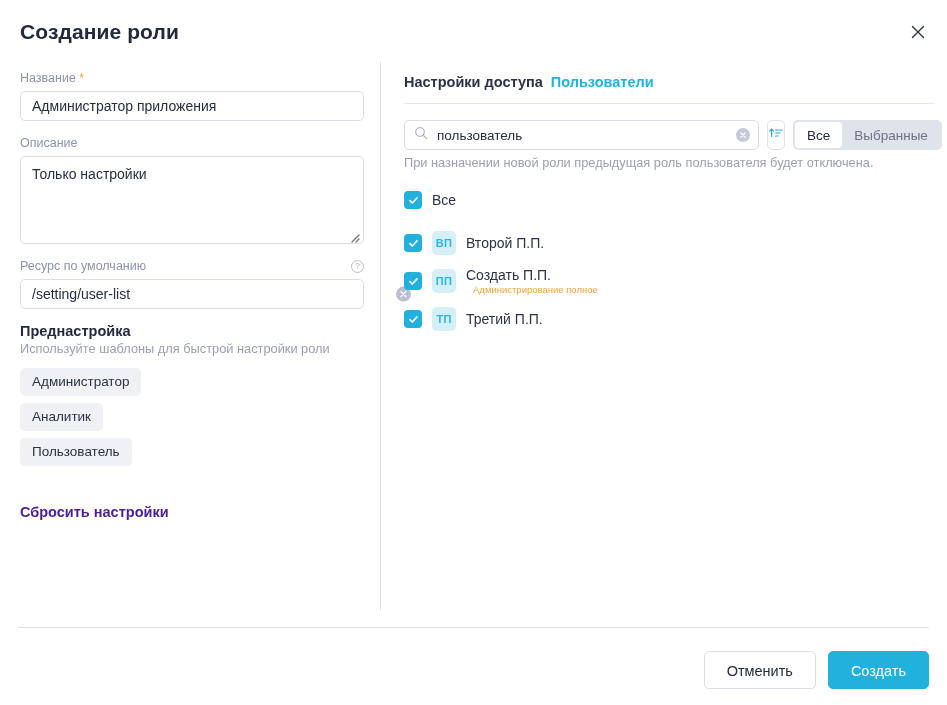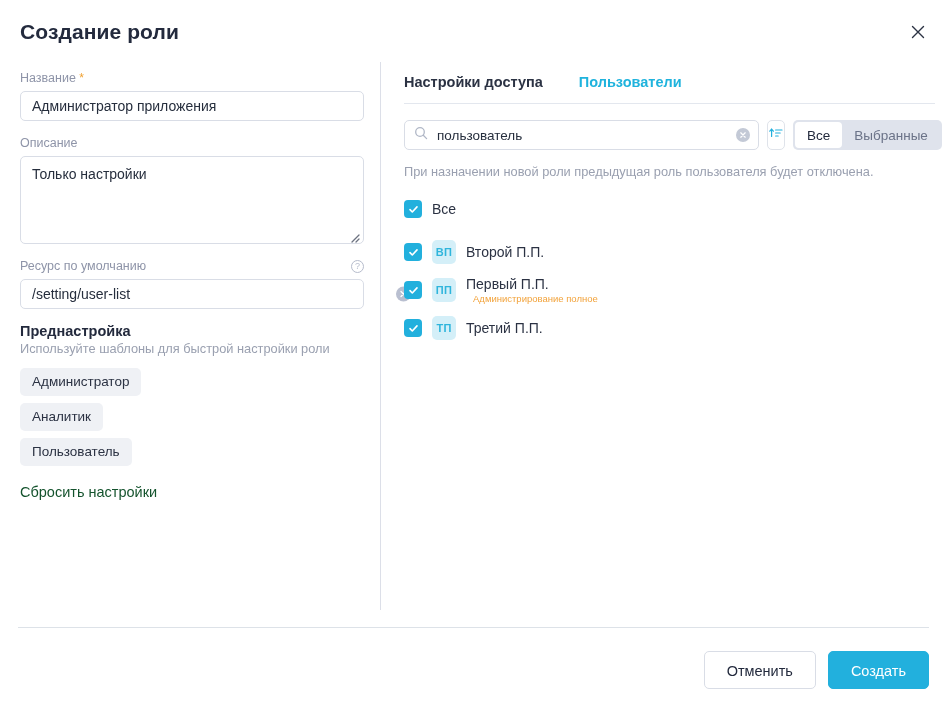--- a/index.html
+++ b/index.html
@@ -191,44 +191,44 @@
     padding: 7px 12px;
     font-family: "Liberation Sans", sans-serif;
     font-size: 13.5px;
     color: #2b3243;
     cursor: pointer;
     line-height: 14px;
   }
 
   .reset-link {
     display: inline-block;
-    margin-top: 18px;
+    margin-top: 38px;
     font-size: 14.5px;
-    color: #14532d;
-    font-weight: normal;
+    color: #4c1d95;
+    font-weight: bold;
     text-decoration: none;
     cursor: pointer;
     background: none;
     border: none;
     padding: 0;
     font-family: "Liberation Sans", sans-serif;
   }
 
   
   .right-pane {
     position: absolute;
     left: 404px;
     top: 72px;
     width: 531px;
   }
 
   .tabs {
     display: flex;
     align-items: center;
-    gap: 36px;
+    gap: 8px;
     height: 32px;
     border-bottom: 1px solid #e3e7ee;
     padding-bottom: 12px;
   }
   .tab {
     font-size: 14.5px;
     font-weight: bold;
     color: #2b3243;
     cursor: pointer;
     background: none;
@@ -322,21 +322,21 @@
     white-space: nowrap;
   }
   .seg-btn.active {
     background: #ffffff;
     color: #232a3d;
   }
 
   .hint-text {
     font-size: 12.8px;
     color: #9aa0b0;
-    margin-top: 14px;
+    margin-top: 5px;
   }
 
   
   .user-list { margin-top: 14px; }
 
   .user-row {
     display: flex;
     align-items: center;
     gap: 10px;
     min-height: 32px;
@@ -541,21 +541,21 @@
       </div>
 
       <div class="user-row">
         <span class="checkbox">
           <svg width="11" height="11" viewBox="0 0 11 11" aria-hidden="true">
             <path d="M2 5.6 L4.3 8 L9 2.9" fill="none" stroke="#ffffff" stroke-width="1.6" stroke-linecap="round" stroke-linejoin="round"></path>
           </svg>
         </span>
         <span class="avatar">ПП</span>
         <span class="user-meta">
-          <span class="user-name">Первый П.П.</span>
+          <span class="user-name">Создать П.П.</span>
           <span class="user-sub">Администрирование полное</span>
         </span>
       </div>
 
       <div class="user-row">
         <span class="checkbox">
           <svg width="11" height="11" viewBox="0 0 11 11" aria-hidden="true">
             <path d="M2 5.6 L4.3 8 L9 2.9" fill="none" stroke="#ffffff" stroke-width="1.6" stroke-linecap="round" stroke-linejoin="round"></path>
           </svg>
         </span>

